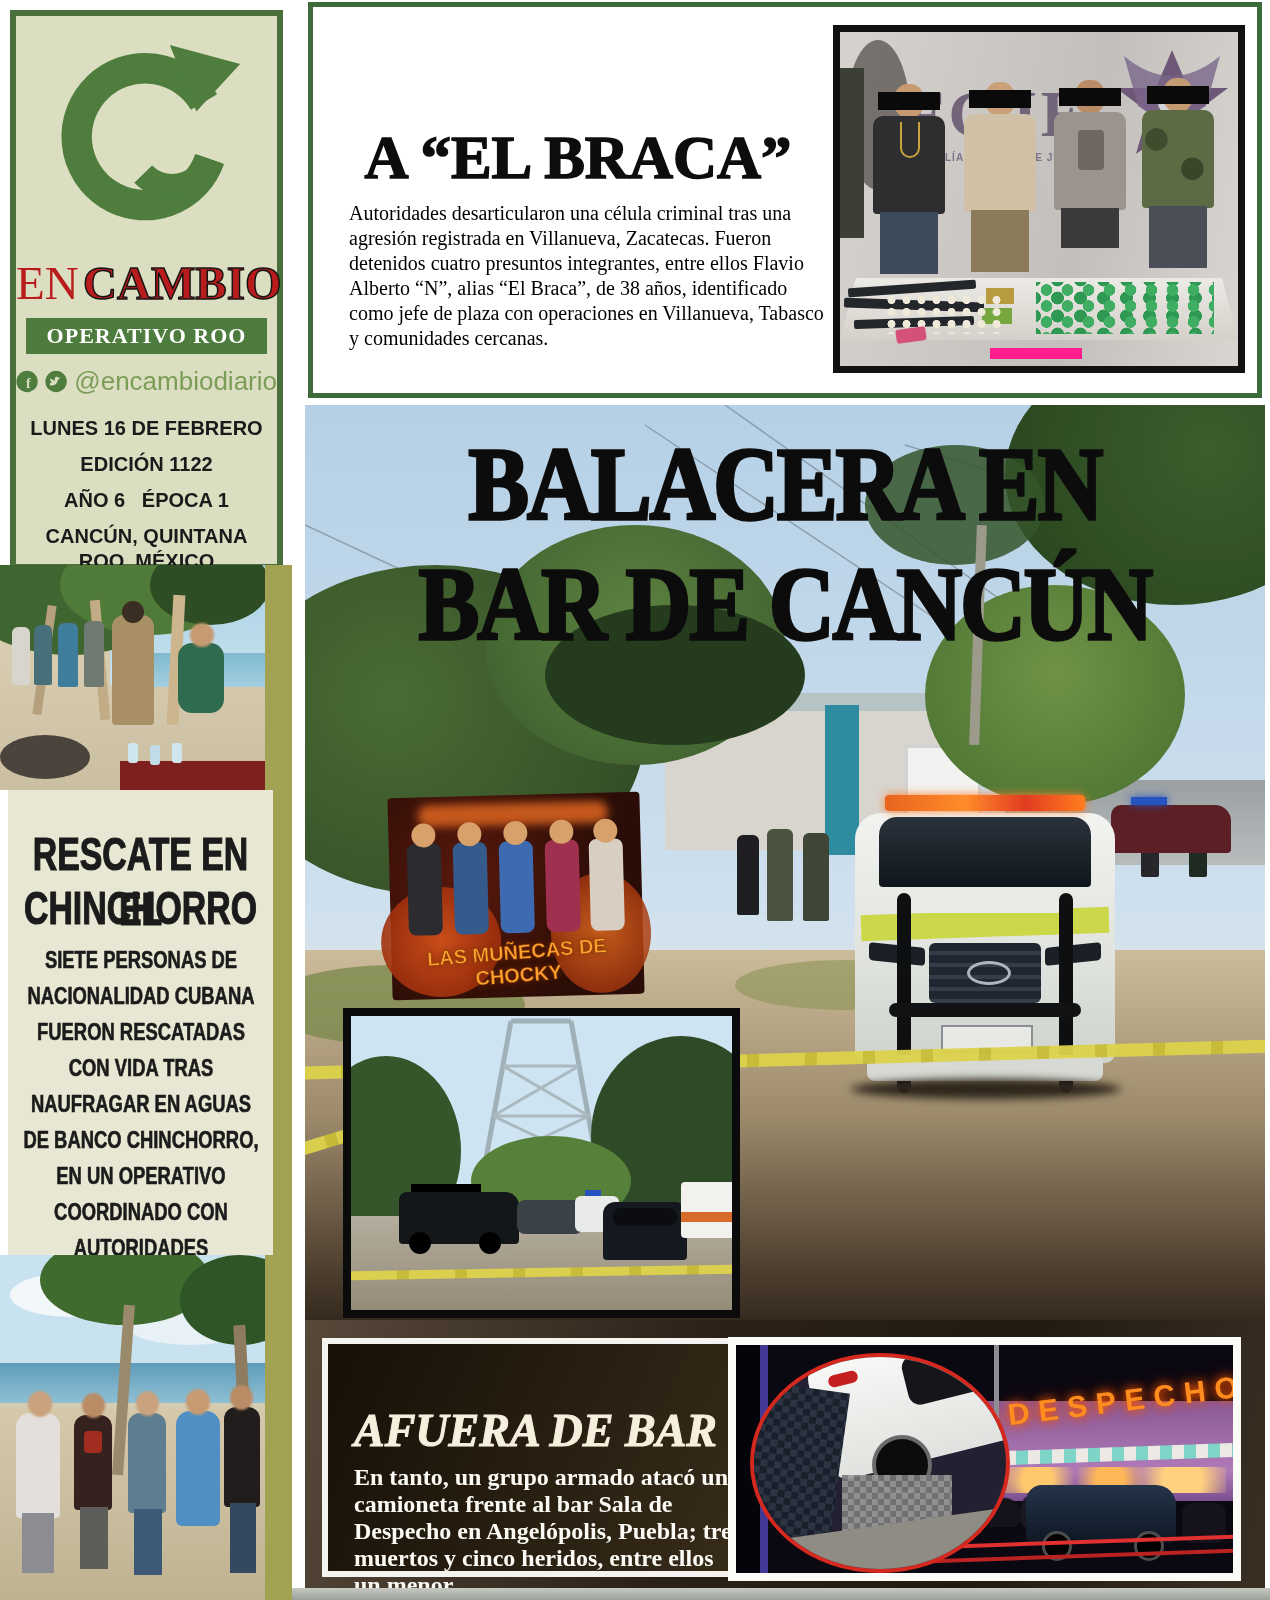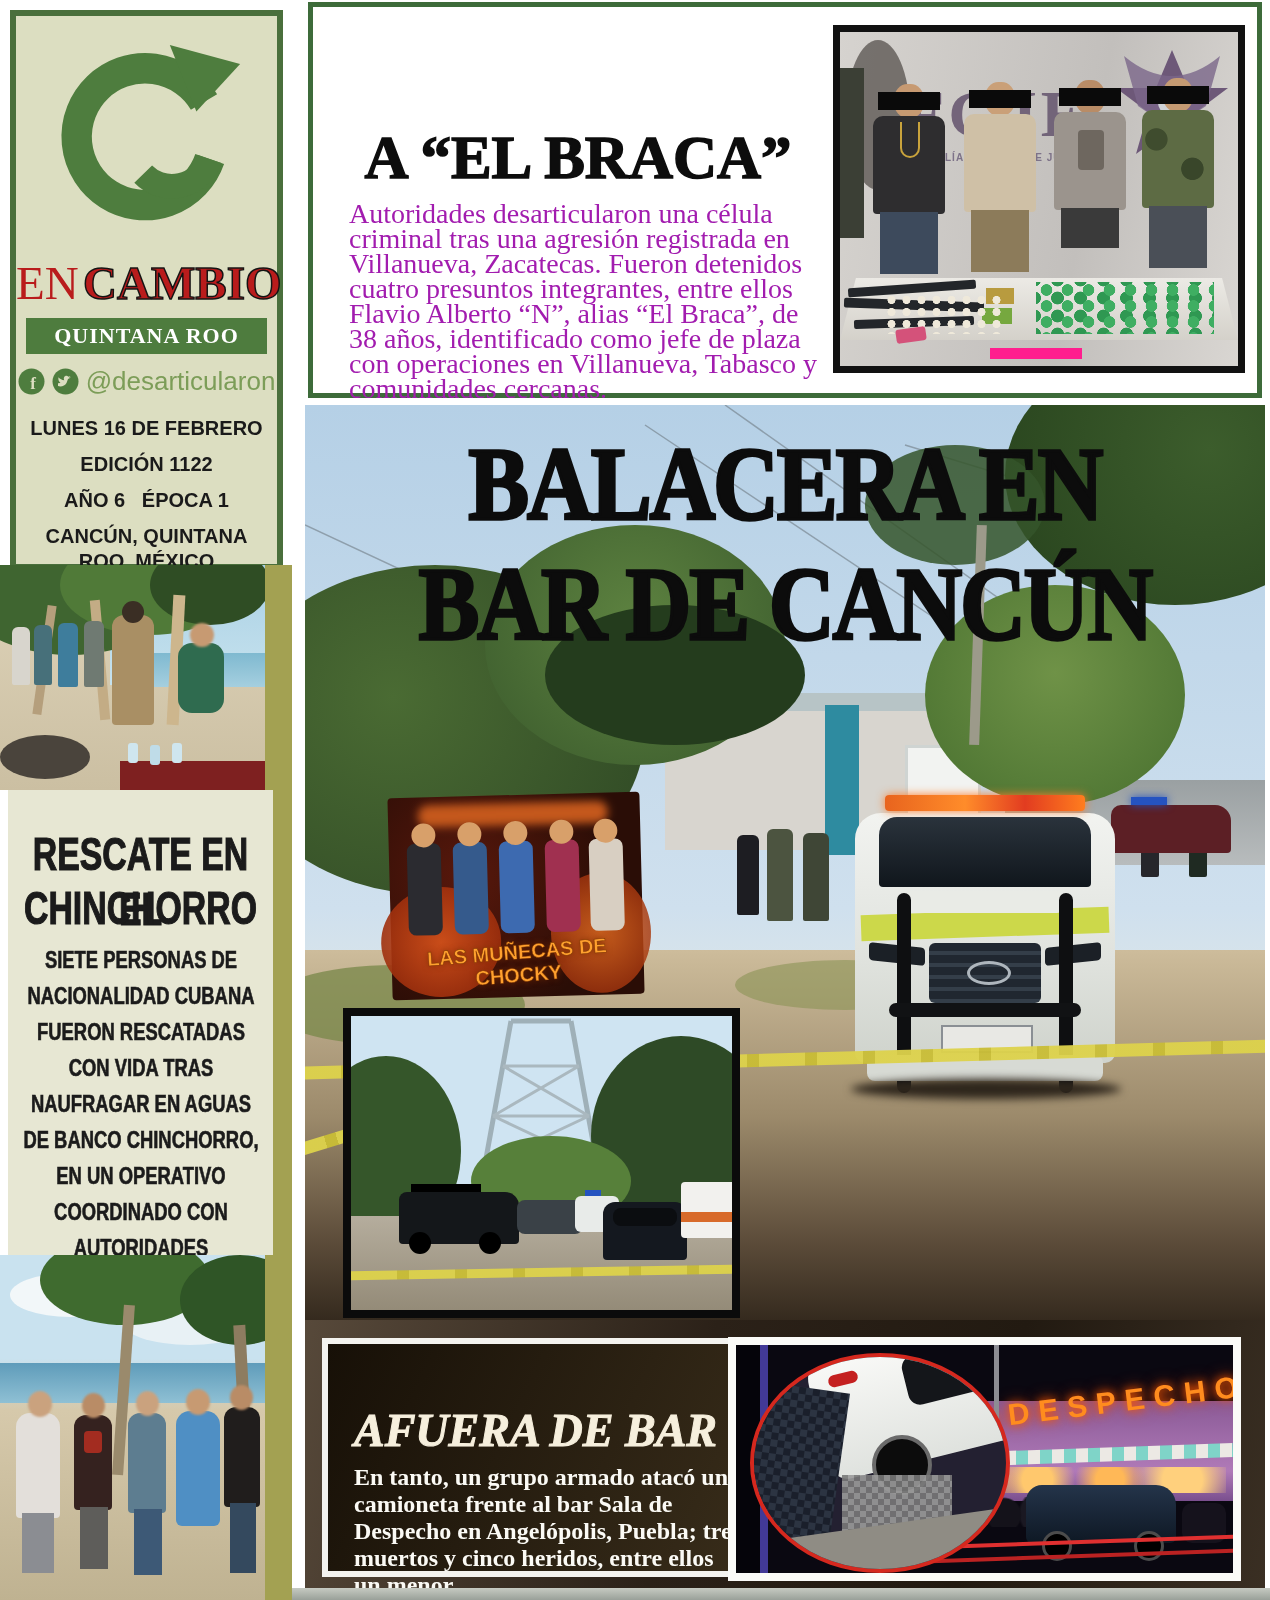--- a/index.html
+++ b/index.html
@@ -27,21 +27,21 @@
   .lh1{left:-51px;top:36px;width:367px;font-size:47px;transform:scaleX(.72);-webkit-text-stroke:1.2px #1b1b1b;}
   .lh2{left:-51px;top:90px;width:367px;font-size:47px;transform:scaleX(.72);-webkit-text-stroke:1.2px #1b1b1b;}
   .lbody{left:-17px;top:152px;width:300px;font-size:23px;line-height:36px;transform:scaleX(.8);-webkit-text-stroke:.6px #1b1b1b;}
 
   
   .topstory{left:308px;top:2px;width:944px;height:386px;background:#fff;border:5px solid #3d6b3a;}
   .tsh1{left:10px;top:8px;width:510px;text-align:center;font-family:"Liberation Serif",serif;font-weight:700;
         font-size:81px;color:#0d0d0d;-webkit-text-stroke:2px #0d0d0d;letter-spacing:1px;}
   .tsh2{left:10px;top:116px;width:510px;text-align:center;font-family:"Liberation Serif",serif;font-weight:700;
         font-size:61px;color:#0d0d0d;-webkit-text-stroke:1.5px #0d0d0d;}
-  .tsbody{left:36px;top:194px;width:482px;font-family:"Liberation Serif",serif;font-size:28px;line-height:25px;color:#a21caf;}
+  .tsbody{left:36px;top:194px;width:482px;font-family:"Liberation Serif",serif;font-size:20px;line-height:25px;color:#000000;}
   .tsphoto{left:520px;top:18px;width:398px;height:334px;border:7px solid #111;background:linear-gradient(100deg,#d6d3cf,#c2bfbc 60%,#d9d6d2);}
   .fgje{left:64px;top:44px;font-family:"Liberation Serif",serif;font-weight:700;font-size:66px;letter-spacing:4px;color:#6a5a72;opacity:.9;}
   .fgje-sub{left:70px;top:120px;font-size:10px;letter-spacing:1px;color:#7d7288;font-weight:700;}
   .det .head{position:absolute;left:50%;top:0;width:30px;height:34px;margin-left:-15px;border-radius:45%;}
   .det .bar{position:absolute;left:50%;top:8px;width:62px;height:18px;margin-left:-31px;background:#0a0a0a;}
   .det .torso{position:absolute;left:50%;top:32px;width:72px;height:98px;margin-left:-36px;border-radius:10px 10px 4px 4px;}
   .det .legs{position:absolute;left:50%;top:128px;width:58px;height:62px;margin-left:-29px;}
   .evtable{left:0;top:246px;width:398px;height:62px;background:linear-gradient(#eceae5,#d4d1ca);clip-path:polygon(4% 0,96% 0,100% 100%,0 100%);}
   .greenbags{left:196px;top:250px;width:178px;height:52px;
      background-image:radial-gradient(circle at 50% 50%,#3fae62 42%,rgba(0,0,0,0) 46%),radial-gradient(circle at 50% 50%,#2f9852 42%,rgba(0,0,0,0) 46%);
@@ -95,31 +95,31 @@
   <div class="abs masthead">
     <svg class="abs" style="left:36px;top:14px;" width="190" height="220" viewBox="0 0 200 220">
       <path d="M160 70 A72 72 0 1 0 166 130" fill="none" stroke="#4e7d3e" stroke-width="32"></path>
       <path d="M166 130 A42 42 0 0 1 96 146" fill="none" stroke="#4e7d3e" stroke-width="26"></path>
       <path d="M124 10 L198 30 L152 80 Z" fill="#4e7d3e"></path>
     </svg>
     <div class="abs brand">
       <span class="b1">EN</span>
       <span class="b2">CAMBIO</span>
     </div>
-    <div class="abs regionbar">QUINTANA ROO</div>
+    <div class="abs regionbar">OPERATIVO ROO</div>
     <div class="abs social">
       <svg width="27" height="27" viewBox="0 0 27 27">
         <circle cx="13.5" cy="13.5" r="13" fill="#4e7d3e"></circle>
         <text x="15" y="21" font-family="Liberation Serif,serif" font-size="17" font-weight="bold" fill="#dcdec1" text-anchor="middle">f</text>
       </svg>
       <svg width="27" height="27" viewBox="0 0 27 27">
         <circle cx="13.5" cy="13.5" r="13" fill="#4e7d3e"></circle>
         <path d="M6 18c3 1 7 0 8.5-3l1.5-4 3-1.5-2.2.3 1.7-1.8-2.2.8c-1-1.5-3.4-1.3-4.2.5-.5 1-.3 2.2.2 3-2.4-.2-4.3-1.3-5.8-3-.5 2.3.3 4.3 2 5.5-1.3.6-2 .4-2.5.2z" fill="#dcdec1"></path>
       </svg>
-      <span class="handle">@desarticularon</span>
+      <span class="handle">@encambiodiario</span>
     </div>
     <div class="abs dateblock">
       <div>LUNES 16 DE FEBRERO</div>
       <div>EDICIÓN 1122</div>
       <div>AÑO 6&nbsp;&nbsp;&nbsp;ÉPOCA 1</div>
       <div>CANCÚN, QUINTANA ROO, MÉXICO</div>
     </div>
   </div>
 
   <div class="abs olive"></div>

